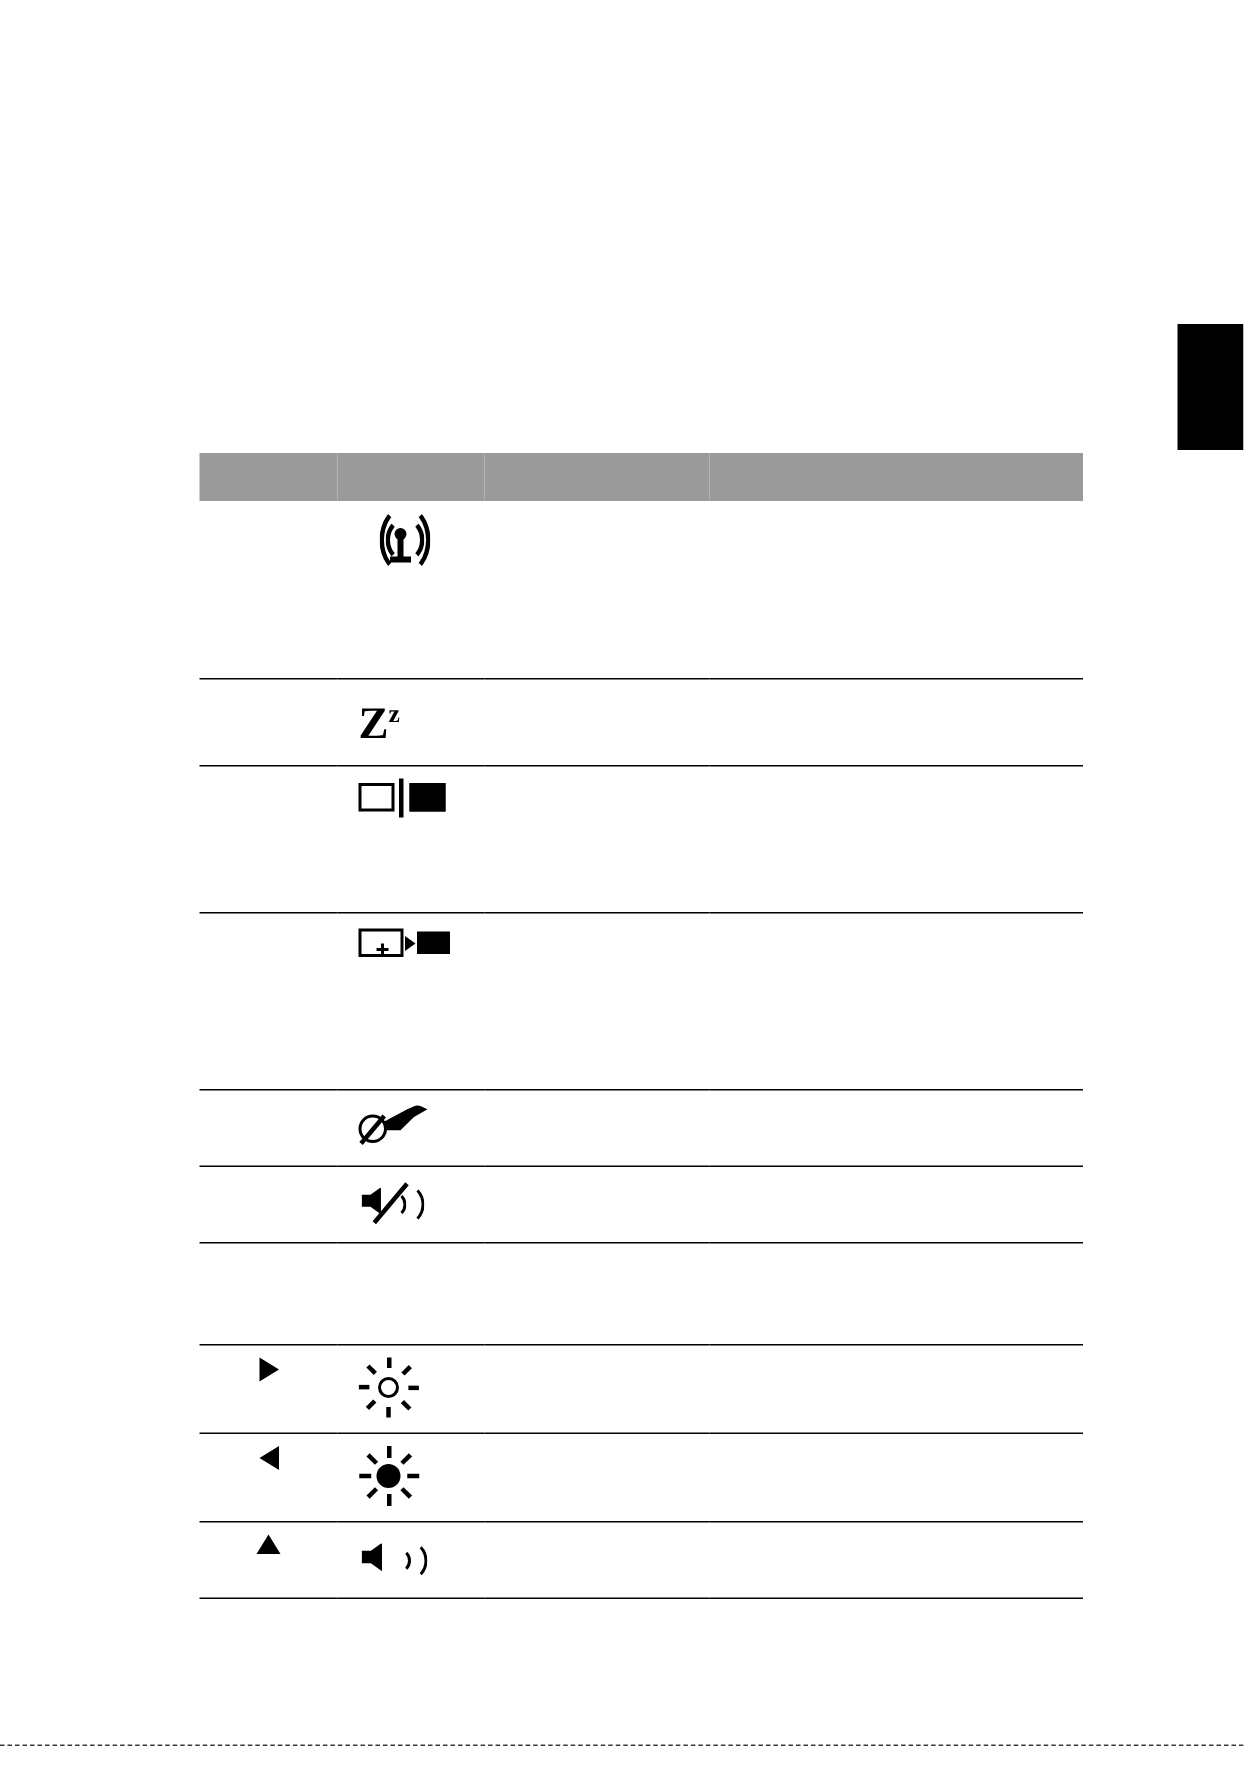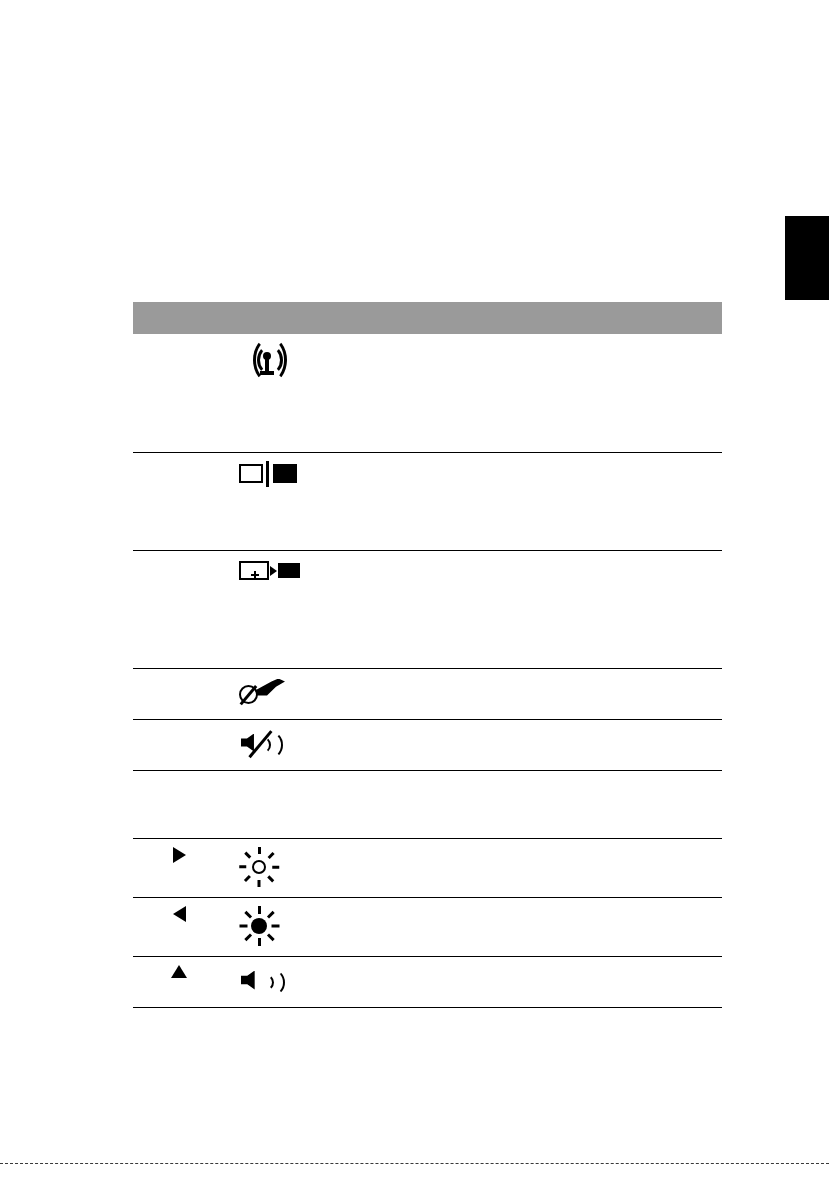--- a/index.html
+++ b/index.html
@@ -342,20 +342,38 @@
         </div>
       </td>
       <td>
         <div class="cell fn-text"></div>
       </td>
       <td>
         <div class="cell desc-text"></div>
       </td>
     </tr>
 
+    <tr class="rh-2">
+      <td>
+        <div class="cell key-cell"></div>
+      </td>
+      <td>
+        <div class="cell icon-cell">
+          <span class="ic ic-sleep">
+            <span>Z</span><sup>z</sup>
+          </span>
+        </div>
+      </td>
+      <td>
+        <div class="cell fn-text"></div>
+      </td>
+      <td>
+        <div class="cell desc-text"></div>
+      </td>
+    </tr>
 
     <tr class="rh-3">
       <td>
         <div class="cell key-cell"></div>
       </td>
       <td>
         <div class="cell icon-cell">
           <span class="ic ic-display">
             <span class="r1"></span>
             <span class="bar"></span>

